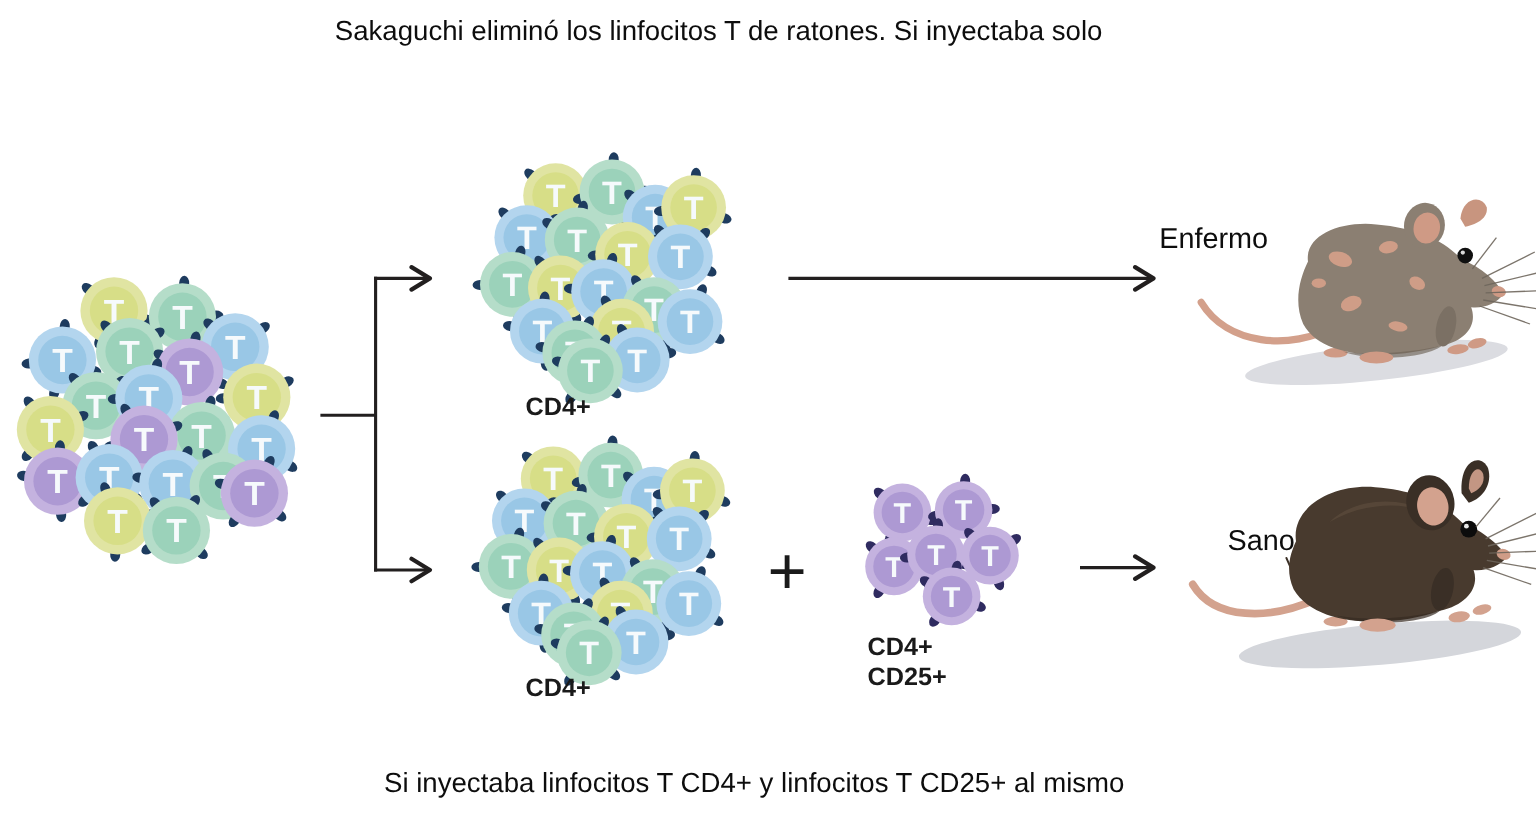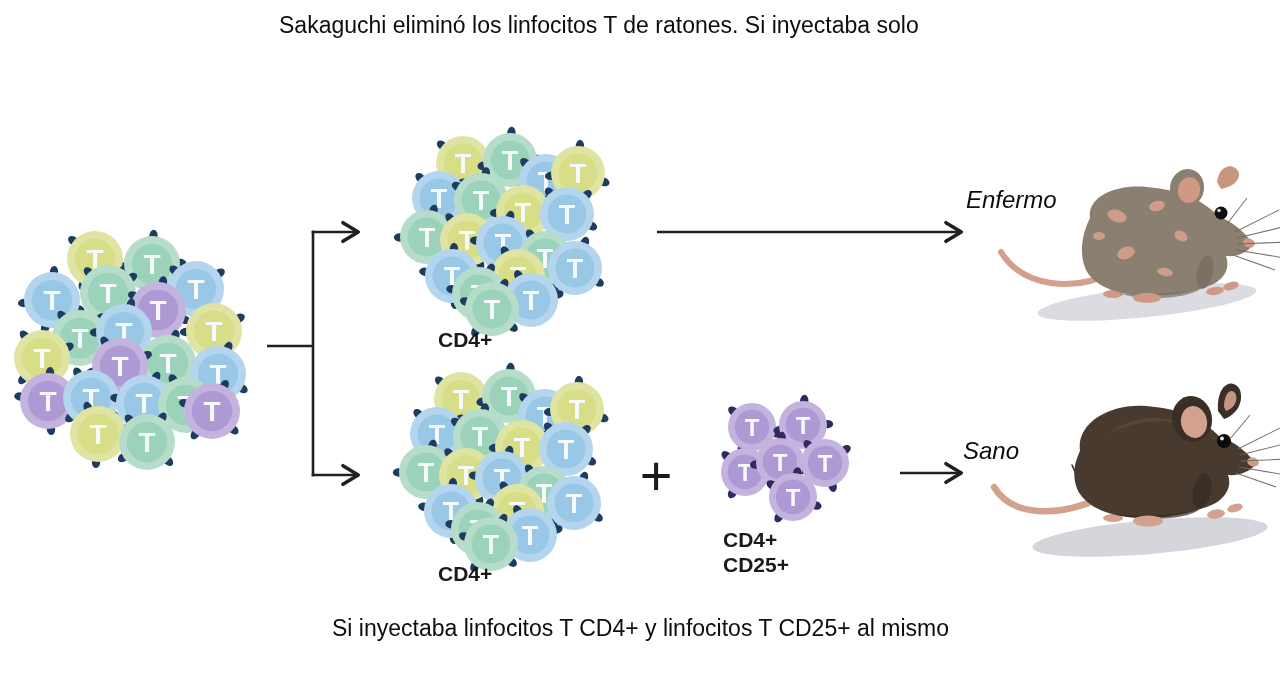--- a/index.html
+++ b/index.html
@@ -3,21 +3,21 @@
 <meta charset="utf-8">
 <style>
   html,body{margin:0;padding:0;background:#ffffff;}
   #canvas{
     position:relative;width:1280px;height:693px;background:#ffffff;overflow:hidden;
     font-family:"Liberation Sans","DejaVu Sans",sans-serif;color:#111111;
   }
   #scene{position:absolute;left:0;top:0;}
   .caption{position:absolute;font-size:23px;line-height:29px;color:#0d0d0d;white-space:nowrap;}
   .cluster-label{position:absolute;width:130px;text-align:left;font-weight:bold;font-size:21px;line-height:25px;color:#1a1a1a;}
-  .outcome-label{position:absolute;font-size:24px;color:#0d0d0d;white-space:nowrap;font-style:italic;}
+  .outcome-label{position:absolute;font-size:24px;color:#0d0d0d;white-space:nowrap;}
   .plus{position:absolute;left:627px;top:444px;width:58px;height:62px;display:flex;align-items:center;justify-content:center;
         font-size:56px;font-weight:400;color:#1a1a1a;}
 </style>
 </head>
 <body>
 
 <div id="canvas">
 
   <svg id="scene" width="1280" height="693" viewBox="0 0 1280 693" xmlns="http://www.w3.org/2000/svg">
     <defs>
@@ -632,30 +632,30 @@
       <ellipse cx="228" cy="139" rx="9" ry="4.5" fill="#d3a28e" transform="rotate(-8 228 139)"></ellipse>
       <ellipse cx="247" cy="133" rx="8" ry="4" fill="#d3a28e" transform="rotate(-15 247 133)"></ellipse>
       <ellipse cx="160" cy="146" rx="15" ry="5.5" fill="#d3a28e"></ellipse>
     </g>
   </svg>
 
   <div class="caption" style="left:279px;top:11px;">
     <div>Sakaguchi eliminó los linfocitos T de ratones. Si inyectaba solo</div>
   </div>
 
-  <div class="caption" style="left:320px;top:614px;margin-left:12px;">
+  <div class="caption" style="left:320px;top:638px;">
     <div>Si inyectaba linfocitos T CD4+ y linfocitos T CD25+ al mismo</div>
   </div>
 
   <div class="cluster-label" style="left:438px;top:327px;">CD4+</div>
   <div class="cluster-label" style="left:438px;top:561px;">CD4+</div>
 
   <div class="cluster-label" style="left:723px;top:527px;">
     <div>CD4+</div>
     <div>CD25+</div>
   </div>
 
   <div class="outcome-label" style="left:966px;top:186px;">Enfermo</div>
-  <div class="outcome-label" style="left:963px;top:437px;">Sano</div>
+  <div class="outcome-label" style="left:1023px;top:437px;">Sano</div>
 
   <div class="plus">+</div>
 
 </div>
 
 </body></html>

